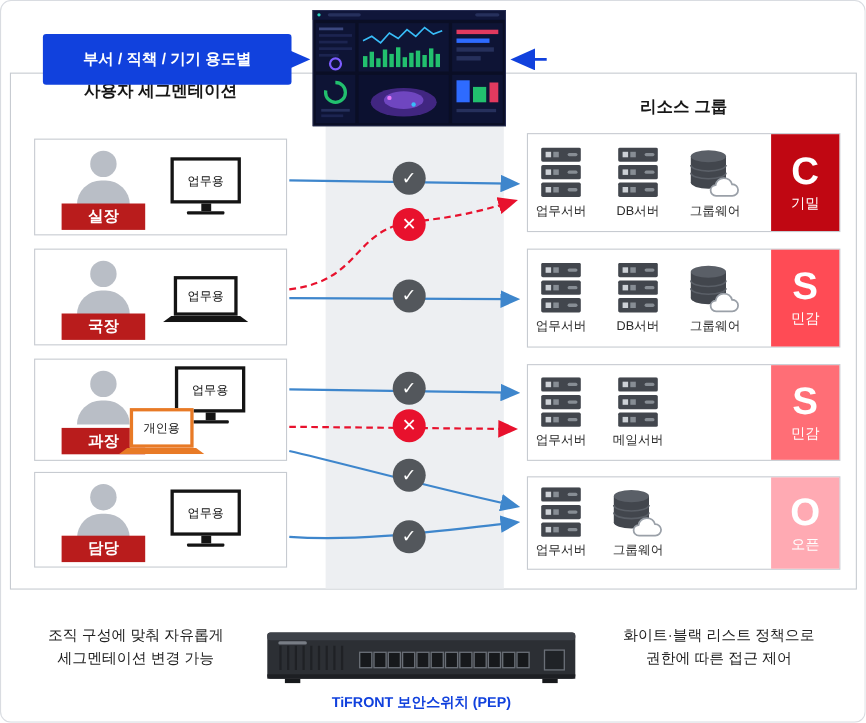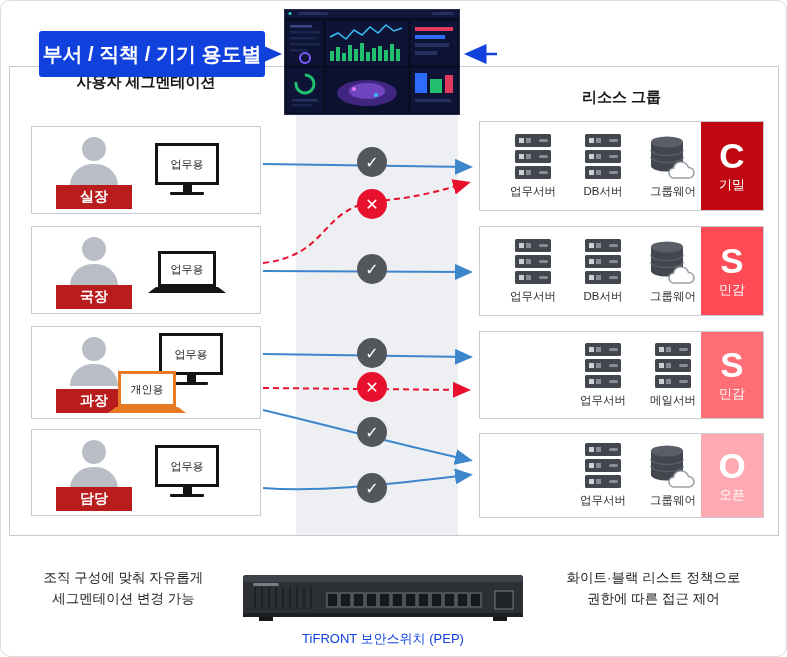--- a/index.html
+++ b/index.html
@@ -9,21 +9,21 @@
 
   
   .main-box{position:absolute;left:8px;top:65px;width:770px;height:470px;border:1px solid #c7cbd1;background:#fff;z-index:0}
   .mid-band{position:absolute;left:295px;top:66px;width:162px;height:468px;background:#edeff2;z-index:1}
 
   .col-title{position:absolute;font-size:15px;font-weight:bold;color:#171717;text-align:center;z-index:2}
   .col-title.left{left:30px;top:72px;width:230px}
   .col-title.right{left:478px;top:87px;width:285px}
 
   
-  .callout{position:absolute;background:#1141dd;color:#fff;font-weight:bold;font-size:20px;text-align:center;display:flex;flex-direction:column;justify-content:center;line-height:1.4;border-radius:3px;z-index:6}
+  .callout{position:absolute;background:#1141dd;color:#fff;font-weight:bold;font-size:14px;text-align:center;display:flex;flex-direction:column;justify-content:center;line-height:1.4;border-radius:3px;z-index:6}
   .callout.tl{left:38px;top:30px;width:226px;height:46px}
   .callout.tr{left:494px;top:30px;width:252px;height:46px}
   .callout.bc{left:262px;top:522px;width:238px;height:46px}
 
   
   .dash{position:absolute;left:283px;top:8px;width:176px;height:106px;z-index:5}
   .pdp-label{position:absolute;left:283px;top:117px;width:176px;text-align:center;color:#1141dd;font-size:13px;font-weight:bold;z-index:5}
 
   
   .user-card{position:absolute;left:30px;width:230px;background:#fff;border:1px solid #c7cbd1;z-index:2}
@@ -37,39 +37,39 @@
   .monitor .neck{width:9px;height:7px;background:#141414;margin:0 auto}
   .monitor .foot{width:34px;height:3px;background:#141414;margin:0 auto;border-radius:1px}
   .laptop{width:78px;text-align:center}
   .laptop .screen{width:58px;height:36px;border:3px solid #141414;background:#fff;margin:0 auto;display:flex;align-items:center;justify-content:center;font-size:11px;color:#111}
   .laptop .base{width:78px;height:6px;background:#141414;clip-path:polygon(8px 0,70px 0,78px 6px,0 6px)}
   .laptop.personal .screen{border-color:#e87a26}
   .laptop.personal .base{background:#e87a26}
 
   
   .res-card{position:absolute;left:478px;width:285px;background:#fff;border:1px solid #c7cbd1;z-index:2}
-  .res-items{position:absolute;left:0;top:0;bottom:0;width:223px;display:flex;align-items:center;justify-content:flex-end;gap:10px}
+  .res-items{position:absolute;left:0;top:0;bottom:0;width:223px;display:flex;align-items:center;justify-content:flex-start;gap:10px}
   .res-item{display:flex;flex-direction:column;align-items:center;width:60px}
   .res-item .lbl{font-size:11.5px;color:#2b2b2b;margin-top:4px;white-space:nowrap}
   .grade{position:absolute;right:0;top:0;bottom:0;width:62px;display:flex;flex-direction:column;align-items:center;justify-content:center;color:#fff}
   .grade .letter{font-size:35px;font-weight:bold;line-height:1}
   .grade .gname{font-size:13px;margin-top:3px}
   .g0{background:#c00712}.g1{background:#ff4b55}.g2{background:#ff6e76}.g3{background:#ffaab3}
 
   
   .mark{position:absolute;width:30px;height:30px;border-radius:50%;color:#fff;display:flex;align-items:center;justify-content:center;font-size:16px;font-weight:bold;z-index:4}
   .mark.allow{background:#53575c}
   .mark.deny{background:#e8112d}
 
   
   .arrows{position:absolute;left:0;top:0;width:787px;height:657px;z-index:3;pointer-events:none}
 
   
   .switch-img{position:absolute;left:238px;top:568px;width:288px;height:56px;z-index:2}
-  .pep-label{position:absolute;left:238px;top:629px;width:288px;text-align:center;color:#1141dd;font-size:13px;font-weight:normal}
+  .pep-label{position:absolute;left:238px;top:629px;width:288px;text-align:center;color:#1141dd;font-size:13px;font-weight:bold}
   .note{position:absolute;font-size:13.5px;color:#222;text-align:center;line-height:1.55}
   .note.left{left:15px;top:567px;width:215px}
   .note.right{left:545px;top:567px;width:215px}
 </style>
 </head>
 <body>
 
 <svg width="0" height="0" style="position:absolute" aria-hidden="true">
   <defs>
     <g id="sym-server">

